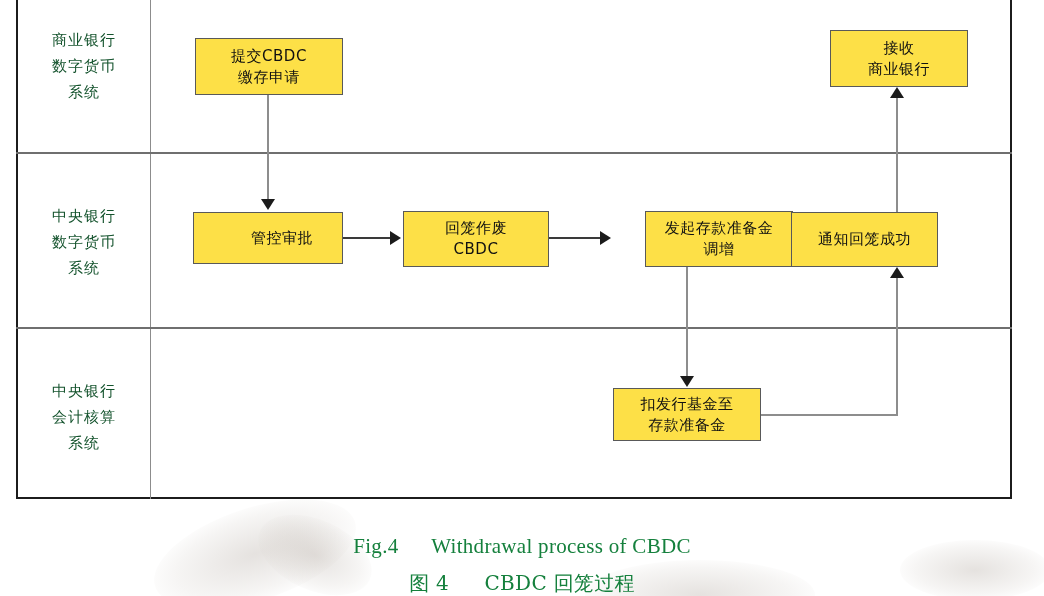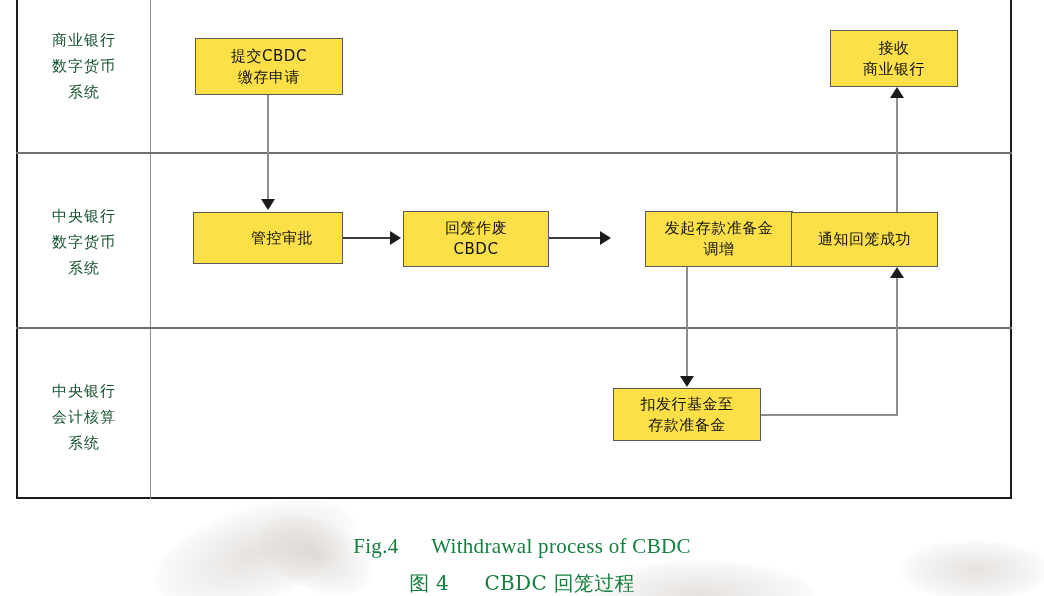--- a/index.html
+++ b/index.html
@@ -96,21 +96,21 @@
     text-align: center;
     font-size: 15px;
     line-height: 21px;
     color: #111111;
     font-family: "DejaVu Sans", "Liberation Sans", sans-serif;
     letter-spacing: 0.5px;
   }
   .node span { display: block; }
 
   .node-submit     { left: 195px; top: 38px;  width: 148px; height: 57px; }
-  .node-receive    { left: 830px; top: 30px;  width: 128px; height: 57px; justify-content: center; }
+  .node-receive    { left: 830px; top: 30px;  width: 138px; height: 57px; justify-content: center; }
   .node-approve    { left: 193px; top: 212px; width: 150px; height: 52px; padding-left: 28px; }
   .node-void       { left: 403px; top: 211px; width: 146px; height: 56px; }
   .node-initiate   { left: 613px; top: 211px; width: 148px; height: 56px; margin-left: 32px; }
   .node-notify     { left: 791px; top: 212px; width: 147px; height: 55px; }
   .node-deduct     { left: 613px; top: 388px; width: 148px; height: 53px; }
 
   
   .conn {
     position: absolute;
     background: #8d8d8d;

